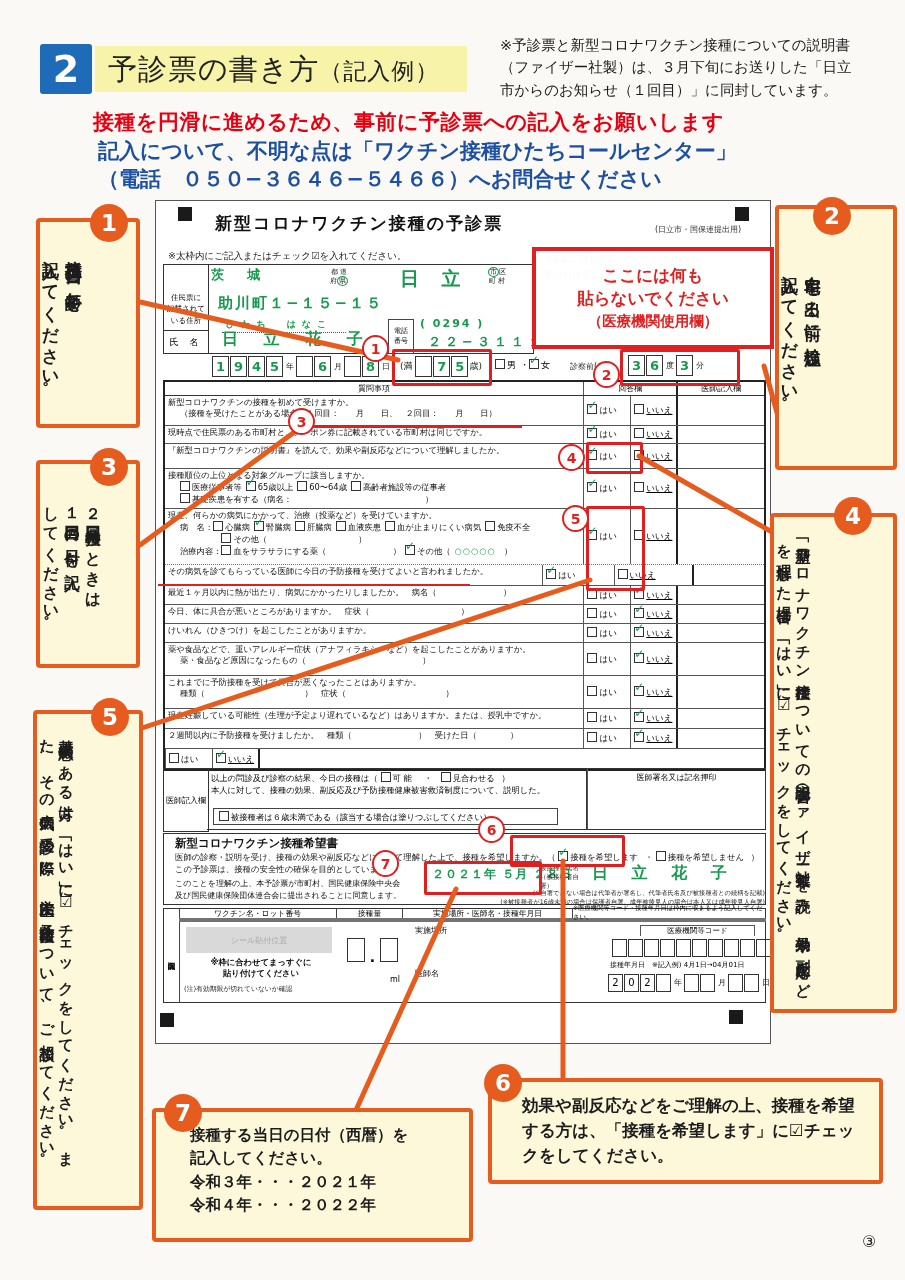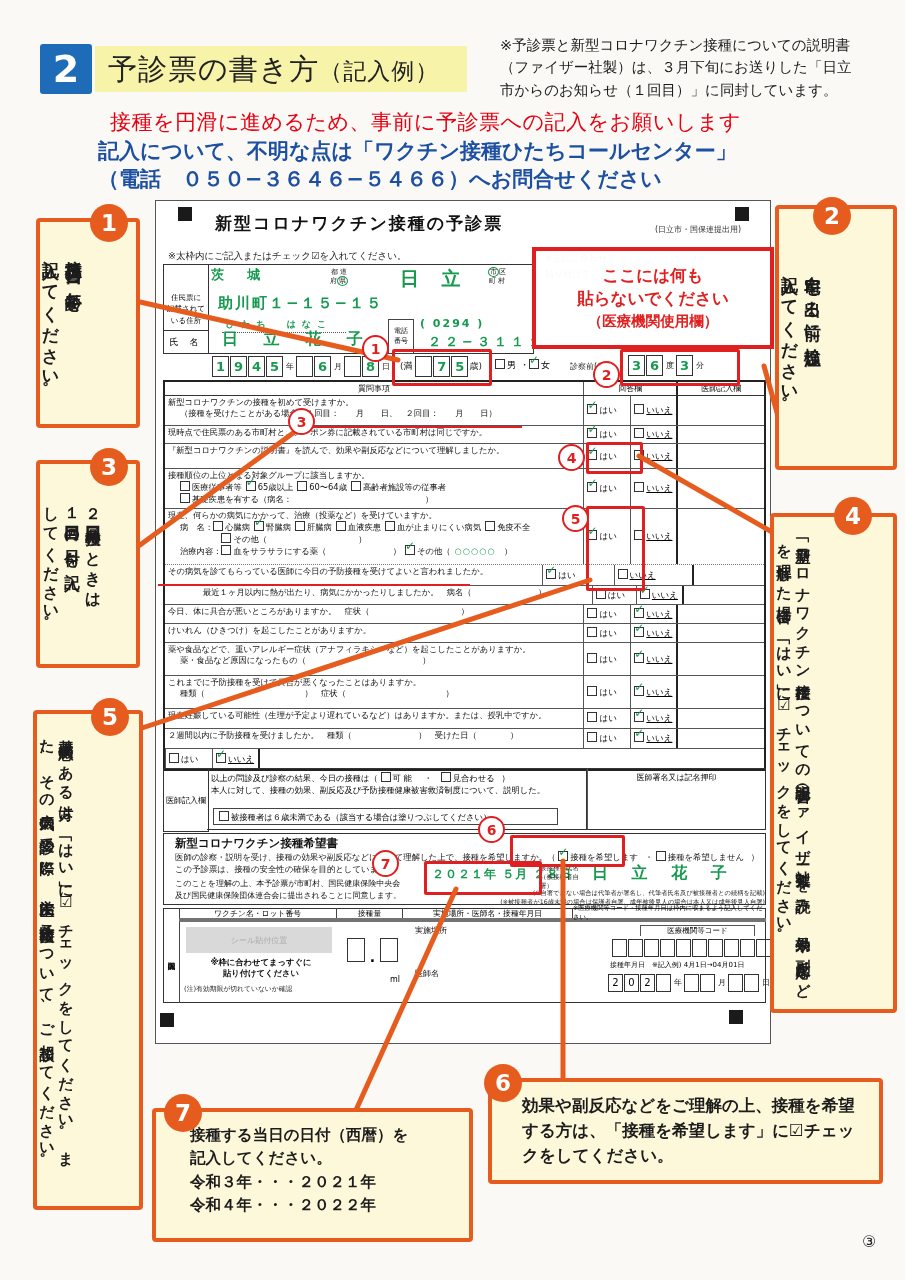--- a/index.html
+++ b/index.html
@@ -6,21 +6,21 @@
   body{font-family:"DejaVu Sans",sans-serif;background:#e9e7e2;}
   #page{position:relative;width:905px;height:1280px;background:#faf9f5;overflow:hidden;}
   .abs{position:absolute;}
   
   .secno{left:40px;top:44px;width:52px;height:50px;background:#1e6cb8;color:#fff;
          font-size:38px;font-weight:bold;text-align:center;line-height:50px;border-radius:3px;}
   .titlebar{left:95px;top:46px;width:372px;height:46px;background:#f7f3a9;}
   .titletxt{left:108px;top:50px;font-size:29px;font-weight:normal;color:#222;letter-spacing:1px;}
   .titletxt .paren{font-size:23px;}
   .hnote{left:500px;top:34px;width:392px;font-size:14.5px;line-height:1.55;color:#1a1a1a;}
-  .leadred{left:110px;top:108px;font-size:21px;font-weight:normal;color:#e60012;letter-spacing:.5px;}
+  .leadred{left:93px;top:108px;font-size:21px;font-weight:bold;color:#e60012;letter-spacing:.5px;}
   .leadblue{left:98px;top:138px;font-size:21px;font-weight:bold;color:#1d50a2;line-height:1.32;}
   
   .sheet{left:155px;top:200px;width:614px;height:842px;background:#fff;border:1px solid #555;}
   .cmark{width:14px;height:14px;background:#1a1a1a;}
   .ftitle{left:215px;top:212px;font-size:17px;font-weight:bold;color:#111;letter-spacing:2px;}
   .fsubmit{left:655px;top:224px;font-size:8px;color:#333;}
   .finstr{left:168px;top:250px;font-size:9.5px;color:#222;}
   .gtxt{color:#169a4e;font-weight:bold;}
   .addrlbl{left:163px;top:264px;width:44px;height:88px;border:1.5px solid #333;font-size:7.5px;
            display:flex;align-items:center;justify-content:center;text-align:center;line-height:1.5;}
@@ -297,21 +297,21 @@
           <div class="ql"><span>その病気を診てもらっている医師に今日の予防接種を受けてよいと言われましたか。</span></div>
         </div>
         <div class="ac">
           <span><span class="cbw"><span class="cb"><span class="tick">✓</span></span><span>はい</span></span></span>
         </div>
         <div class="ac ac2">
           <span><span class="cbw"><span class="cb"></span><span>いいえ</span></span></span>
         </div>
         <div class="dc"></div>
       </div>
-      <div class="qrow" style="height: 19px; padding-left: 35px;">
+      <div class="qrow" style="height: 19px;">
         <div class="qc">
           <div class="ql"><span>最近１ヶ月以内に熱が出たり、病気にかかったりしましたか。　病名（　　　　　　　　）</span></div>
         </div>
         <div class="ac">
           <span><span class="cbw"><span class="cb"></span><span>はい</span></span></span>
         </div>
         <div class="ac ac2">
           <span><span class="cbw"><span class="cb"><span class="tick">✓</span></span><span>いいえ</span></span></span>
         </div>
         <div class="dc"></div>

